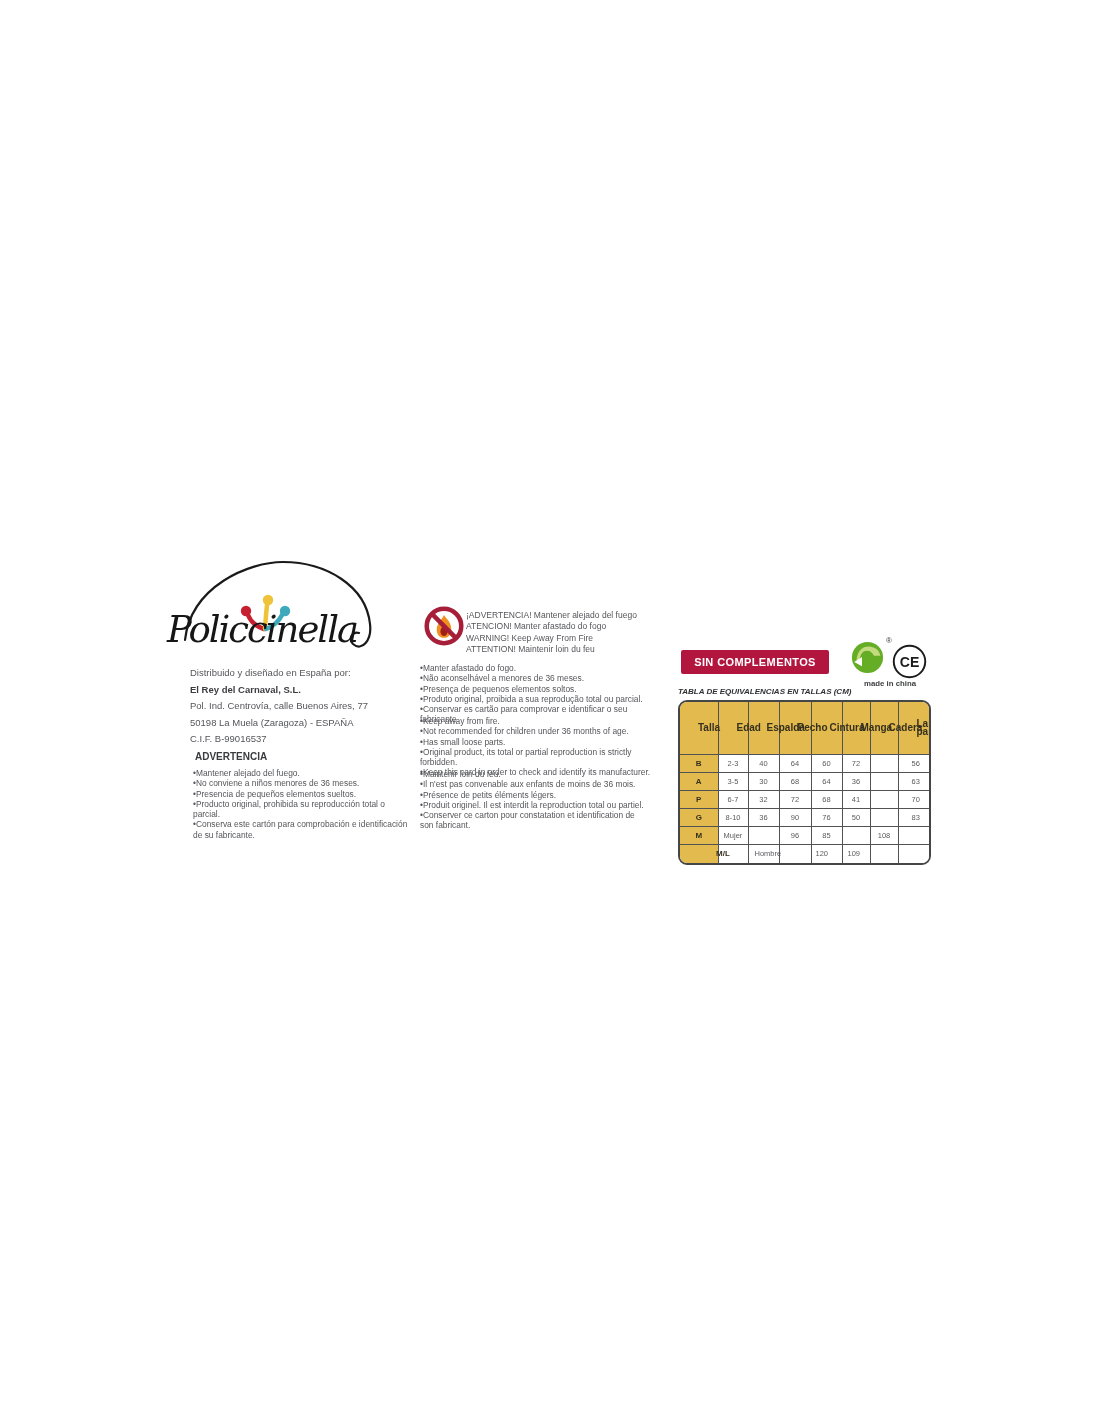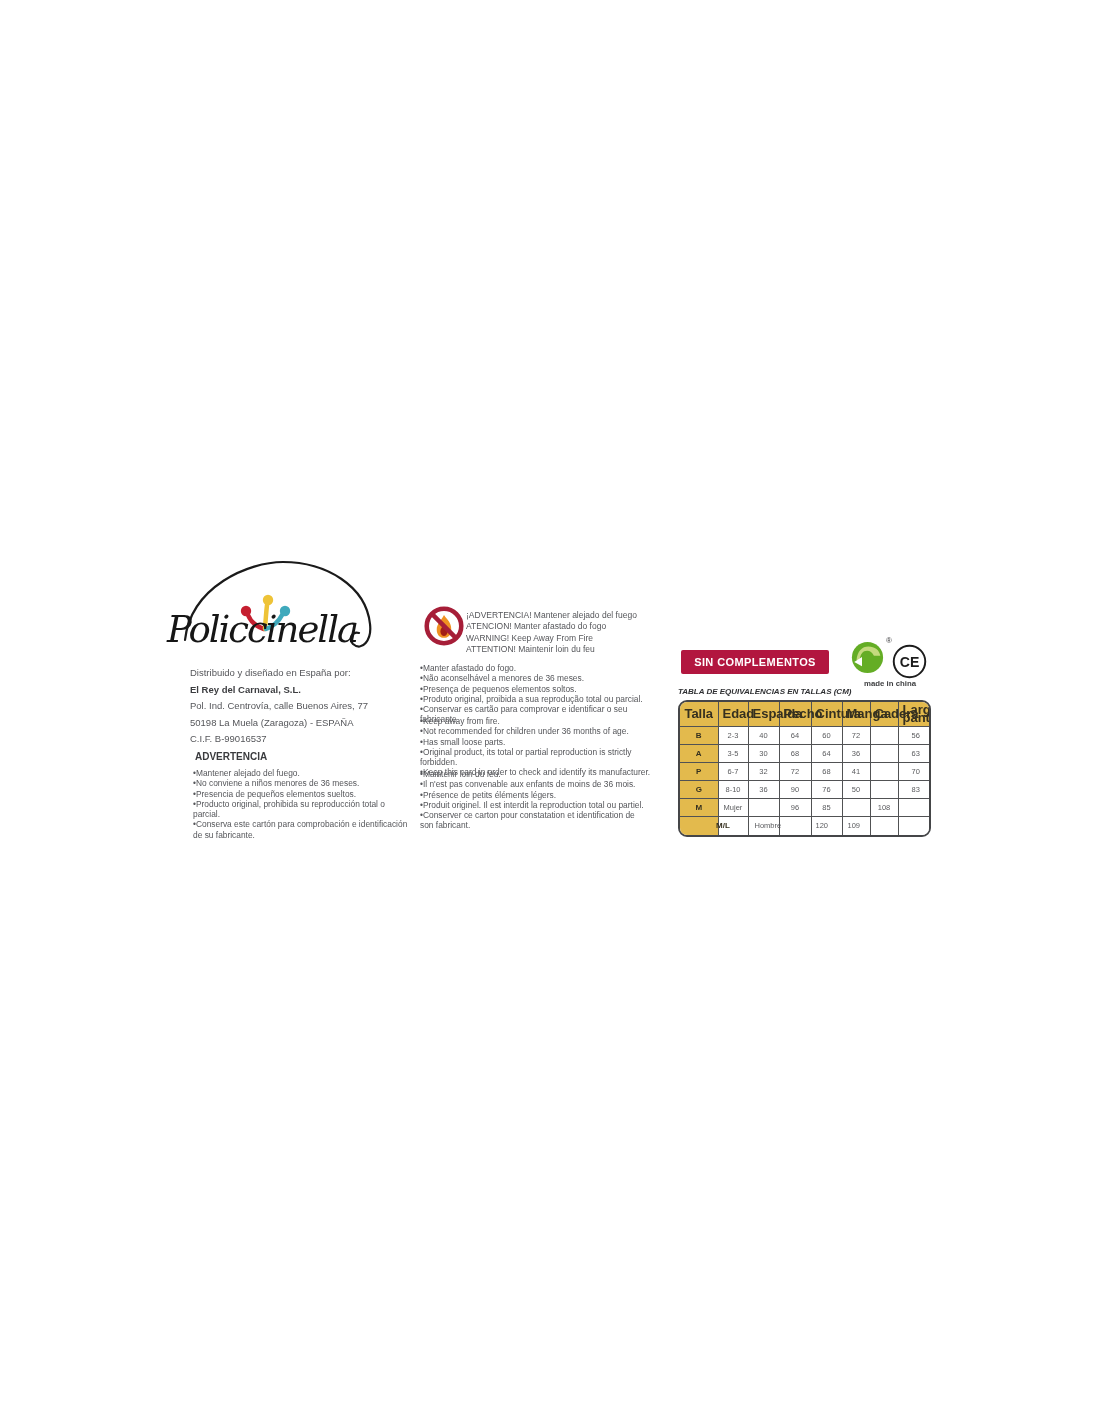--- a/index.html
+++ b/index.html
@@ -58,21 +58,21 @@
     background: #ffffff;
   }
   table { border-collapse: collapse; width: 100%; table-layout: fixed; }
   th, td {
     border: 1px solid #515254;
     font-size: 7.5px; text-align: center; vertical-align: middle;
     height: 18px; padding: 0; color: #5a5b5e; background: #ffffff;
   }
   th {
     background: #e3ba4d; color: #35301f; font-weight: bold;
-    height: 21px; font-size: 13px; line-height: 8px; padding: 4px;
+    height: 21px; font-size: 10px; line-height: 8px; padding: 18px;
   }
   td.talla { background: #e3ba4d; color: #35301f; font-weight: bold; font-size: 8px; }
   tr > *:first-child { border-left: none; }
   tr > *:last-child { border-right: none; }
   tr:first-child > * { border-top: none; }
   tr:last-child > * { border-bottom: none; padding-left: 36px; }
 </style>
 </head>
 <body>
 

